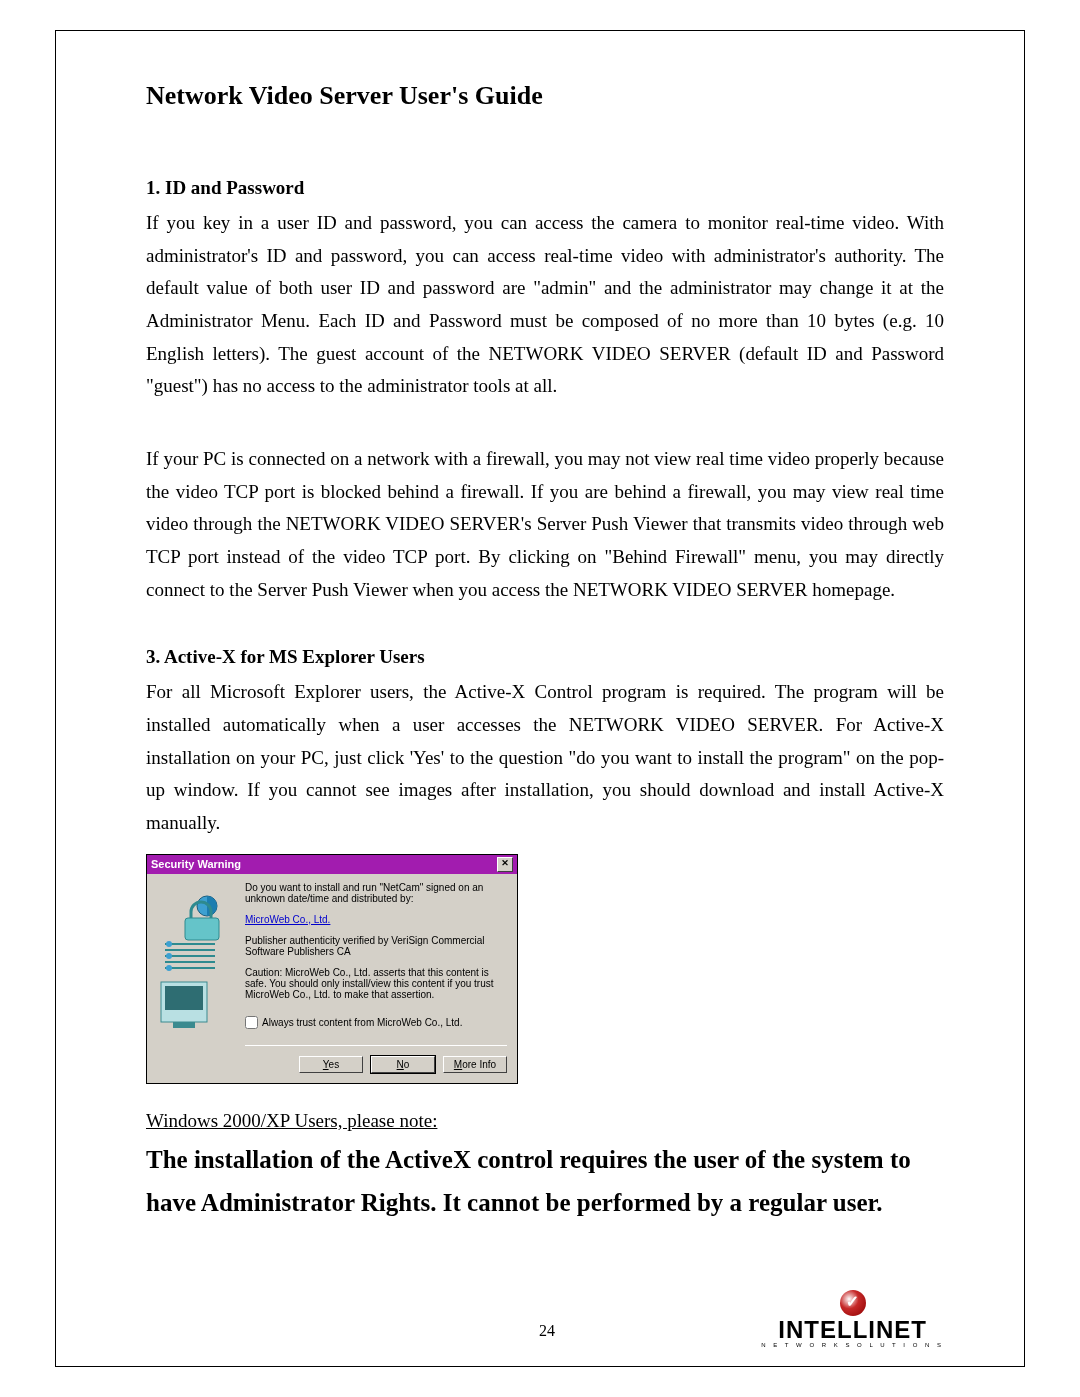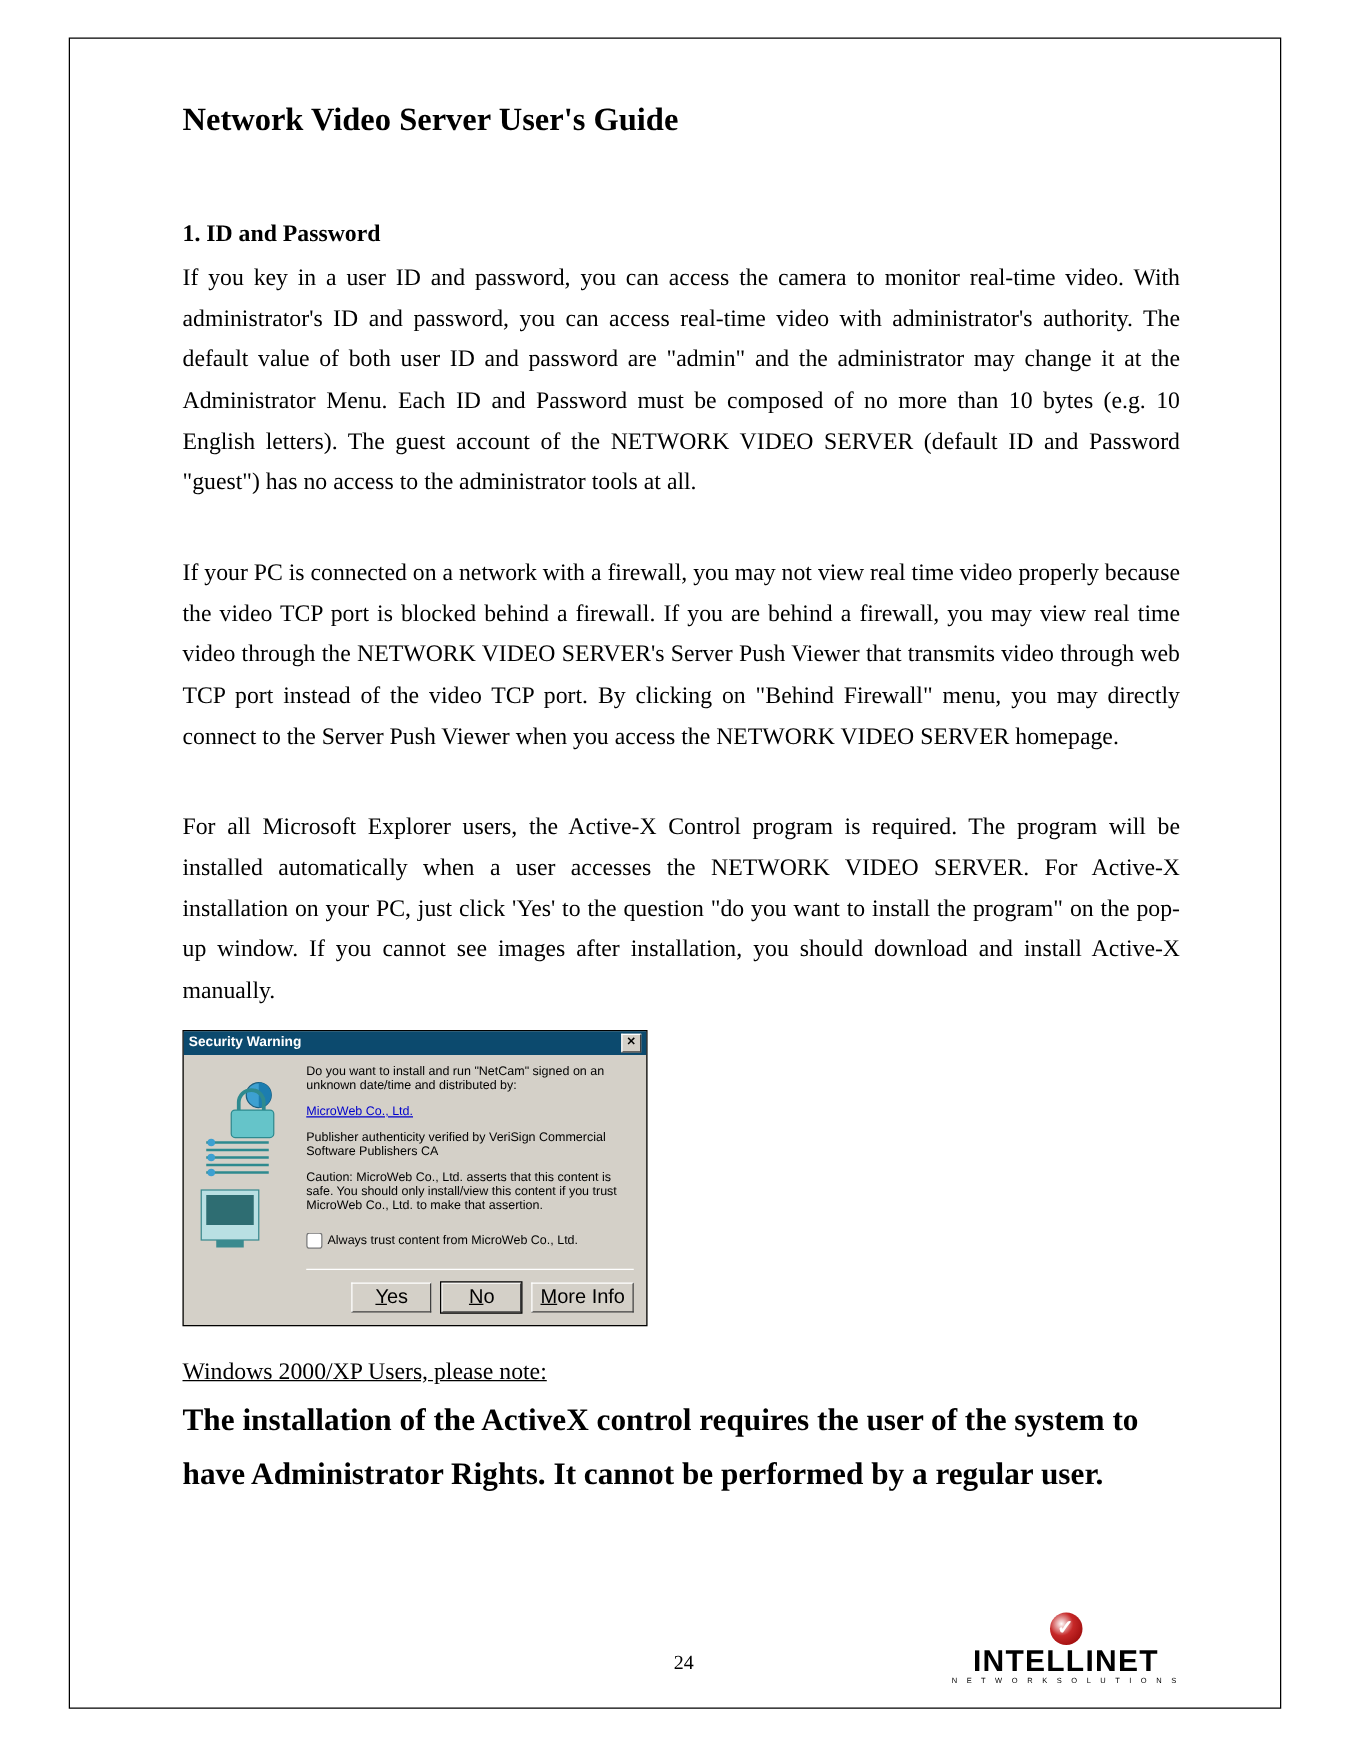--- a/index.html
+++ b/index.html
@@ -81,21 +81,21 @@
   .dlg{
     width:370px;
     border:1px solid #000;
     font-family:Tahoma,Arial,sans-serif;
     font-size:10px;
     color:#000;
     background:#d4d0c8;
     margin-bottom:26px;
   }
   .dlg-title{
-    background:#0c4a6e;
+    background:#a21caf;
     color:#fff;
     font-weight:bold;
     padding:2px 4px;
     display:flex;
     justify-content:space-between;
     align-items:center;
     font-size:11px;
   }
   .dlg-close{
     width:14px;height:13px;
@@ -130,39 +130,40 @@
     border-top:1px solid #fff;padding-top:10px;
   }
   .dlg-btn{
     min-width:64px;
     padding:2px 6px;
     background:#d4d0c8;
     border:1px solid #404040;
     border-top-color:#fff;
     border-left-color:#fff;
     font-family:Tahoma,Arial,sans-serif;
-    font-size:16px;
+    font-size:10px;
     text-align:center;
   }
   .dlg-btn .u{text-decoration:underline;}
   .dlg-btn.default{outline:1px solid #000;}
 </style>
 </head>
 <body>
 
 <div class="page">
   <div class="inner">
 
     <h1 class="doc-title">Network Video Server User's Guide</h1>
 
     <div class="sec-heading">1. ID and Password</div>
     <p class="body-text justify">If you key in a user ID and password, you can access the camera to monitor real-time video. With administrator's ID and password, you can access real-time video with administrator's authority. The default value of both user ID and password are "admin" and the administrator may change it at the Administrator Menu. Each ID and Password must be composed of no more than 10 bytes (e.g. 10 English letters).  The guest account of the NETWORK VIDEO SERVER (default ID and Password "guest") has no access to the administrator tools at all.</p>
 
     <p class="body-text justify">If your PC is connected on a network with a firewall, you may not view real time video properly because the video TCP port is blocked behind a firewall. If you are behind a firewall, you may view real time video through the NETWORK VIDEO SERVER's Server Push Viewer that transmits video through web TCP port instead of the video TCP port. By clicking on "Behind Firewall" menu, you may directly connect to the Server Push Viewer when you access the NETWORK VIDEO SERVER homepage.</p>
 
+    <div class="sec-heading">3. Active-X for MS Explorer Users</div>
     <p class="body-text justify" style="margin-bottom:14px;">For all Microsoft Explorer users, the Active-X Control program is required. The program will be installed automatically when a user accesses the NETWORK VIDEO SERVER. For Active-X installation on your PC, just click 'Yes' to the question "do you want to install the program" on the pop-up window. If you cannot see images after installation, you should download and install Active-X manually.</p>
 
     <div class="dlg">
       <div class="dlg-title">
         <span>Security Warning</span>
         <span class="dlg-close">✕</span>
       </div>
       <div class="dlg-body">
         <div class="dlg-icon">
           <svg viewBox="0 0 80 170">

